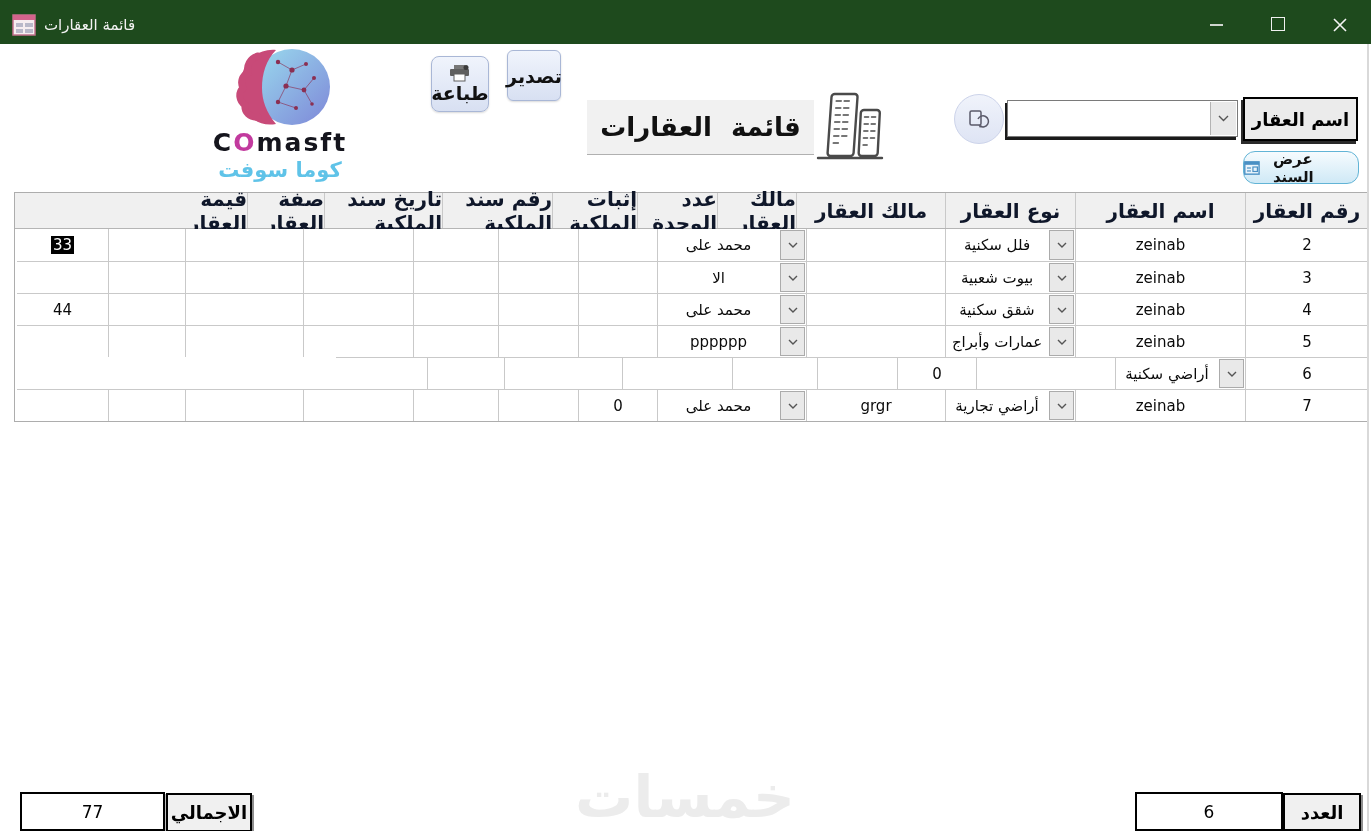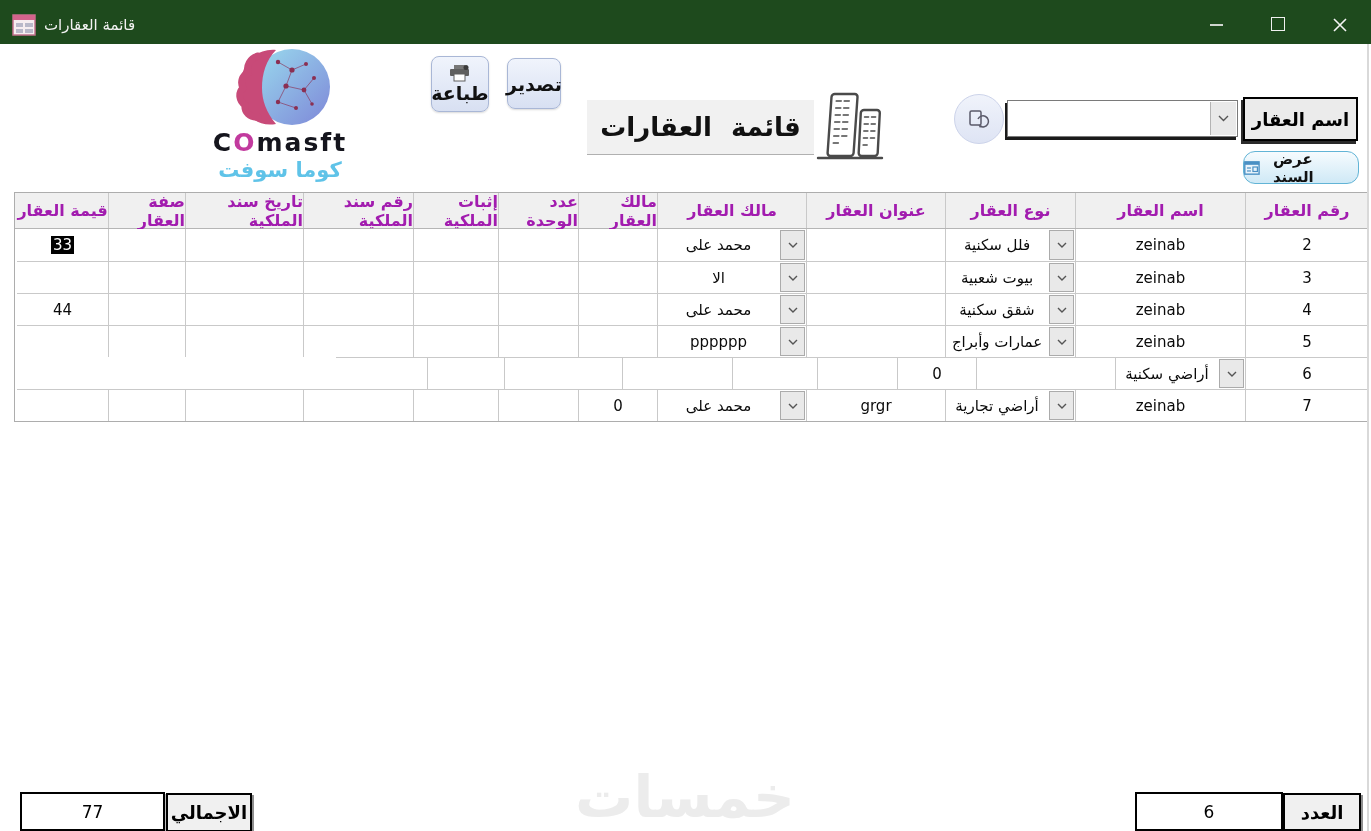--- a/index.html
+++ b/index.html
@@ -30,21 +30,21 @@
   .brand-ar{font-size:21px;font-weight:bold;color:#5fc3e8;margin-top:2px;}
   
   .btn-soft{
     position:absolute;border:1px solid #a9b7d6;border-radius:8px;
     background:linear-gradient(#f0f4fc,#d8e0f2);
     display:flex;flex-direction:column;align-items:center;justify-content:center;
     font-size:19px;font-weight:bold;color:#111;cursor:pointer;
     box-shadow:0 1px 2px rgba(0,0,0,.15);
   }
   #btn-print{left:431px;top:56px;width:56px;height:54px;}
-  #btn-export{left:507px;top:58px;width:52px;height:49px;}
+  #btn-export{left:507px;top:50px;width:52px;height:49px;border-radius:6px;}
   
   .page-title{
     position:absolute;left:587px;top:100px;width:227px;height:54px;
     background:#f1f1f1;border-bottom:1px solid #b0b0b0;
     display:flex;align-items:center;justify-content:center;
     font-size:26px;font-weight:bold;color:#111;word-spacing:10px;
   }
   .buildings{position:absolute;left:812px;top:90px;}
   .circle-btn{
     position:absolute;left:954px;top:94px;width:48px;height:48px;border-radius:50%;
@@ -76,21 +76,21 @@
     font-size:15px;font-weight:bold;color:#111;cursor:pointer;direction:ltr;
   }
   
   .grid{
     position:absolute;left:14px;top:192px;width:1353px;
     border:1px solid #adadad;direction:rtl;background:#fff;
   }
   .thead{display:flex;background:#f0f0f0;height:35px;border-bottom:1px solid #b5b5b5;}
   .hcell{
     display:flex;align-items:center;justify-content:center;
-    font-size:16px;font-weight:bold;color:#a21caf;box-sizing:border-box;text-align:right;
+    font-size:20px;font-weight:bold;color:#0f172a;box-sizing:border-box;text-align:right;
   }
   .hcell + .hcell{border-inline-start:1px solid #c9c9c9;}
   .trow{display:flex;height:32px;}
   .trow + .trow .tcell{border-top:1px solid #c9c9c9;}
   .tbody .trow:first-child .tcell{border-top:none;}
   .tcell{
     display:flex;align-items:center;justify-content:center;
     font-size:15px;color:#0a0a0a;box-sizing:border-box;background:#fff;
   }
   .tcell + .tcell{border-inline-start:1px solid #c9c9c9;}
@@ -274,21 +274,20 @@
     <rect x="9" y="6" width="4.5" height="4.5" fill="none" stroke="#4a90c4" stroke-width="1.2"></rect>
   </svg>
   <span>عرض السند</span>
 </div>
 
 <div class="grid">
   <div class="thead" id="thead">
       <div class="hcell" style="width: 122px;">رقم العقار</div>
       <div class="hcell" style="width: 170px;">اسم العقار</div>
       <div class="hcell" style="width: 130px;">نوع العقار</div>
-      <div class="hcell" style="width: 139px;">عنوان العقار</div>
       <div class="hcell" style="width: 149px;">مالك العقار</div>
       <div class="hcell" style="width: 79px;">مالك العقار</div>
       <div class="hcell" style="width: 80px;">عدد الوحدة</div>
       <div class="hcell" style="width: 85px;">إثبات الملكية</div>
       <div class="hcell" style="width: 110px;">رقم سند الملكية</div>
       <div class="hcell" style="width: 118px;">تاريخ سند الملكية</div>
       <div class="hcell" style="width: 77px;">صفة العقار</div>
       <div class="hcell" style="width: 92px;">قيمة العقار</div>
     </div>
   <div class="tbody" id="tbody">

